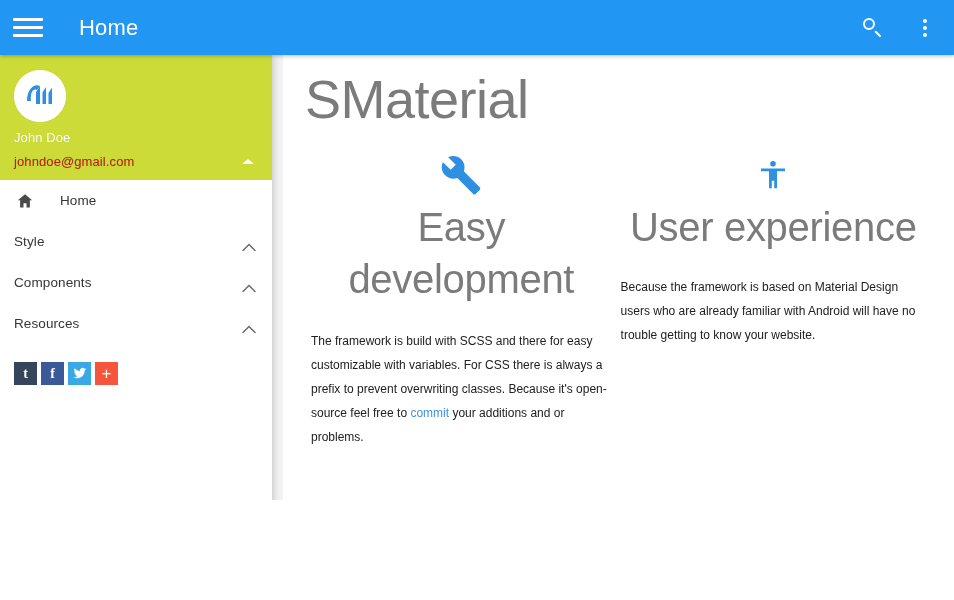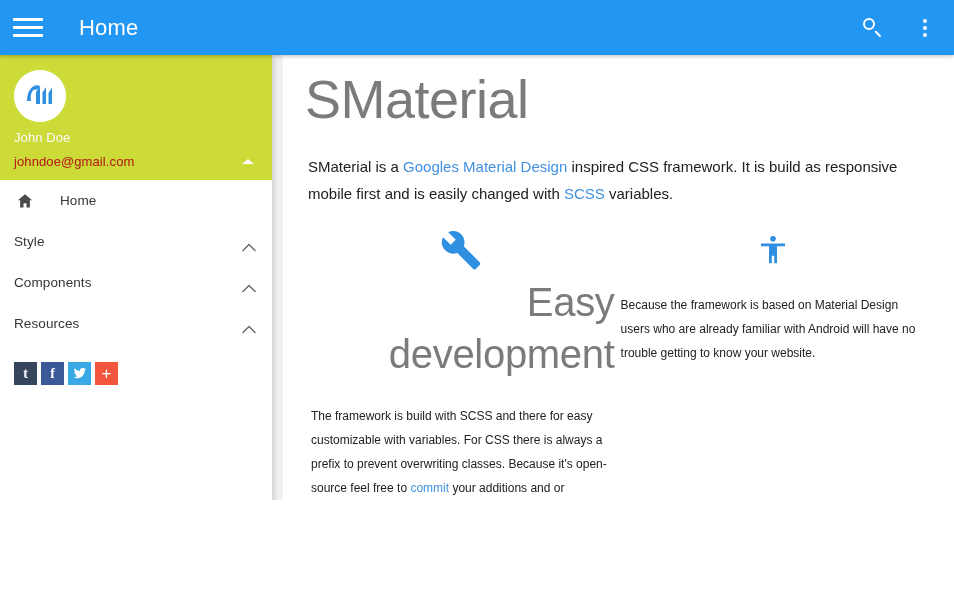--- a/index.html
+++ b/index.html
@@ -292,21 +292,21 @@
   .feat-icon {
     display: flex;
     justify-content: center;
     height: 42px;
     align-items: center;
   }
   .feat-title {
     font-size: 40px;
     font-weight: 400;
     color: #7b7b7b;
-    text-align: right;
+    text-align: center;
     line-height: 52px;
     margin: 5px 0 0 0;
     letter-spacing: -0.3px;
   }
   .feat-body {
     font-size: 12px;
     line-height: 24px;
     color: #212121;
     margin: 16px 0 0 0;
   }
@@ -425,41 +425,41 @@
       </div>
     </div>
 
   </div>
 
   <div class="content-wrap">
     <div class="content">
 
       <h1 class="page-title">SMaterial</h1>
 
-      <p class="intro"><span>SMaterial is a </span><a class="link" href="#">Googles Material Design</a><span> inspired CSS framework. It is build as responsive mobile first and is easily changed with </span><a class="link" href="#">SCSS</a><span> variables.</span></p>
 
       <div class="cols">
 
         <div class="col col-left">
           <div class="feat-icon">
             <svg width="46" height="42" viewBox="0 0 24 24">
               <path d="M22.7 19.0 L13.6 9.9 c0.9-2.3 0.4-5.0-1.5-6.9 C10.1 1.0 7.1 0.6 4.7 1.8 L9.0 6.1 L6.1 9.0 L1.7 4.7 C0.4 7.1 0.9 10.1 3.0 12.2 c1.9 1.9 4.6 2.4 6.9 1.5 l9.1 9.1 c0.4 0.4 1.0 0.4 1.4 0 l2.3-2.3 c0.4-0.4 0.4-1.1 0-1.5 z" fill="#2f8fe0"></path>
             </svg>
           </div>
           <div class="feat-title">Easy development</div>
           <p class="feat-body"><span>The framework is build with SCSS and there for easy customizable with variables. For CSS there is always a prefix to prevent overwriting classes. Because it's open-source feel free to </span><a class="link" href="#">commit</a><span> your additions and or problems.</span></p>
         </div>
 
         <div class="col col-right">
           <div class="feat-icon">
             <svg width="32" height="34" viewBox="0 0 24 24">
               <circle cx="12" cy="3.6" r="2.1" fill="#2f8fe0"></circle>
               <path d="M21 7.2 H3 v1.9 h6.0 V22 h2.1 v-5.6 h1.8 V22 h2.1 V9.1 H21 Z" fill="#2f8fe0"></path>
             </svg>
           </div>
+          <div class="feat-title">User experience</div>
           <p class="feat-body"><span>Because the framework is based on Material Design users who are already familiar with Android will have no trouble getting to know your website.</span></p>
         </div>
 
       </div>
 
     </div>
   </div>
 
 </div>
 

